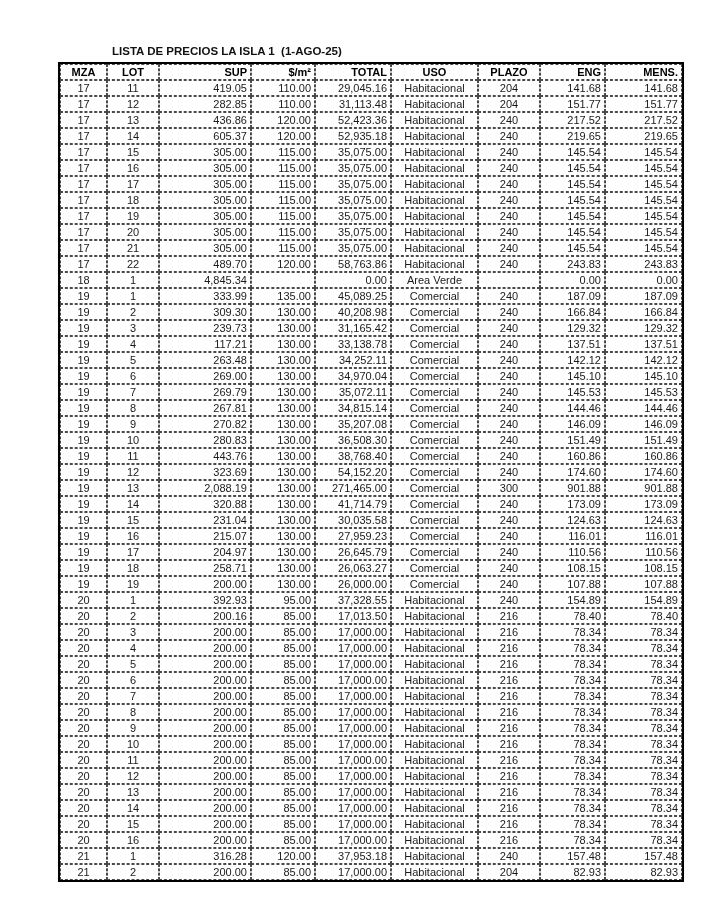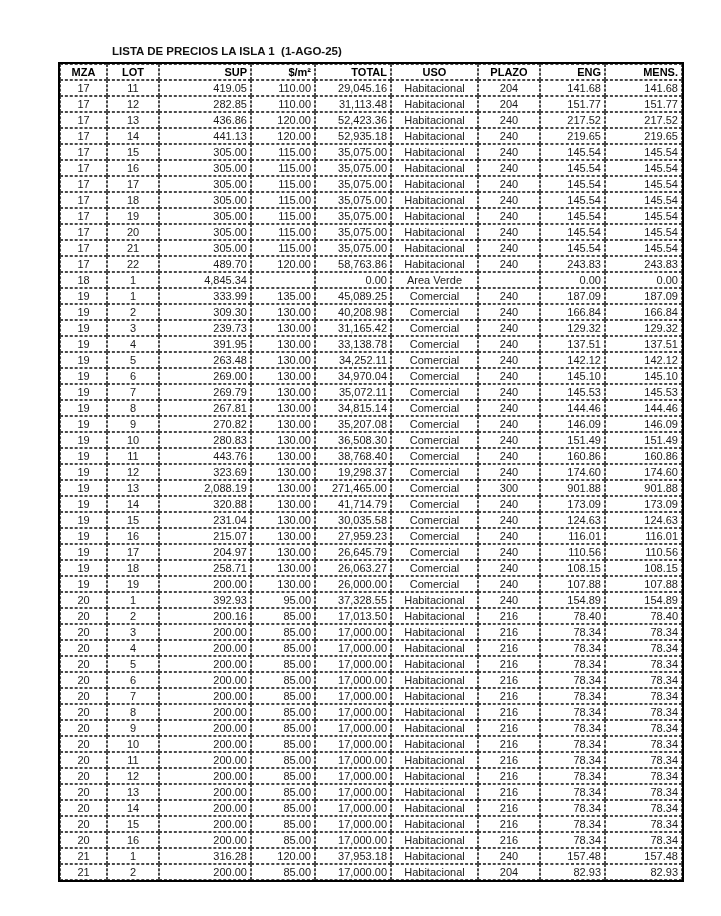--- a/index.html
+++ b/index.html
@@ -119,21 +119,21 @@
             <td>120.00</td>
             <td>52,423.36</td>
             <td>Habitacional</td>
             <td>240</td>
             <td>217.52</td>
             <td>217.52</td>
           </tr>
           <tr>
             <td>17</td>
             <td>14</td>
-            <td>441.13</td>
+            <td>605.37</td>
             <td>120.00</td>
             <td>52,935.18</td>
             <td>Habitacional</td>
             <td>240</td>
             <td>219.65</td>
             <td>219.65</td>
           </tr>
           <tr>
             <td>17</td>
             <td>15</td>
@@ -262,21 +262,21 @@
             <td>130.00</td>
             <td>31,165.42</td>
             <td>Comercial</td>
             <td>240</td>
             <td>129.32</td>
             <td>129.32</td>
           </tr>
           <tr>
             <td>19</td>
             <td>4</td>
-            <td>391.95</td>
+            <td>117.21</td>
             <td>130.00</td>
             <td>33,138.78</td>
             <td>Comercial</td>
             <td>240</td>
             <td>137.51</td>
             <td>137.51</td>
           </tr>
           <tr>
             <td>19</td>
             <td>5</td>
@@ -352,21 +352,21 @@
             <td>Comercial</td>
             <td>240</td>
             <td>160.86</td>
             <td>160.86</td>
           </tr>
           <tr>
             <td>19</td>
             <td>12</td>
             <td>323.69</td>
             <td>130.00</td>
-            <td>19,298.37</td>
+            <td>54,152.20</td>
             <td>Comercial</td>
             <td>240</td>
             <td>174.60</td>
             <td>174.60</td>
           </tr>
           <tr>
             <td>19</td>
             <td>13</td>
             <td>2,088.19</td>
             <td>130.00</td>

